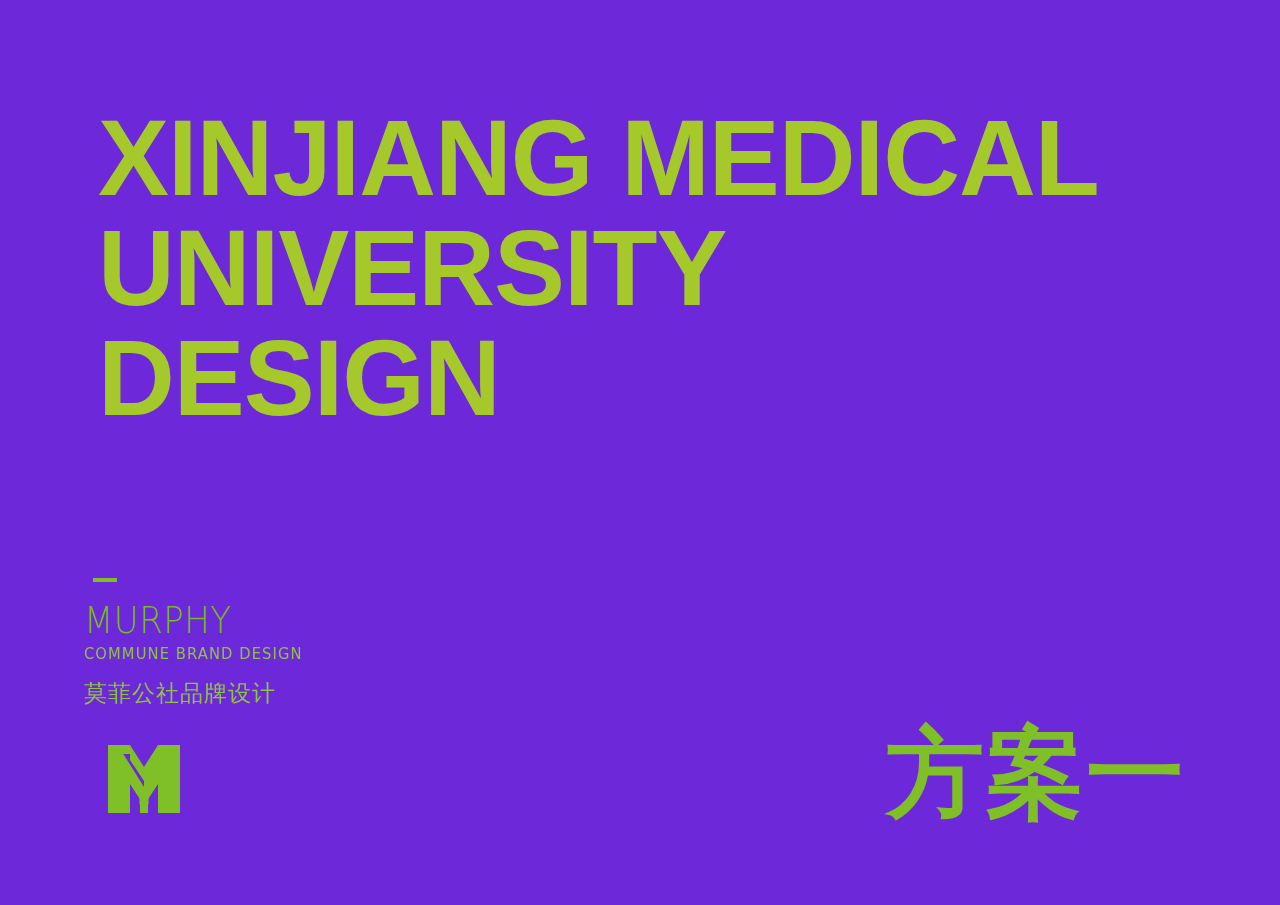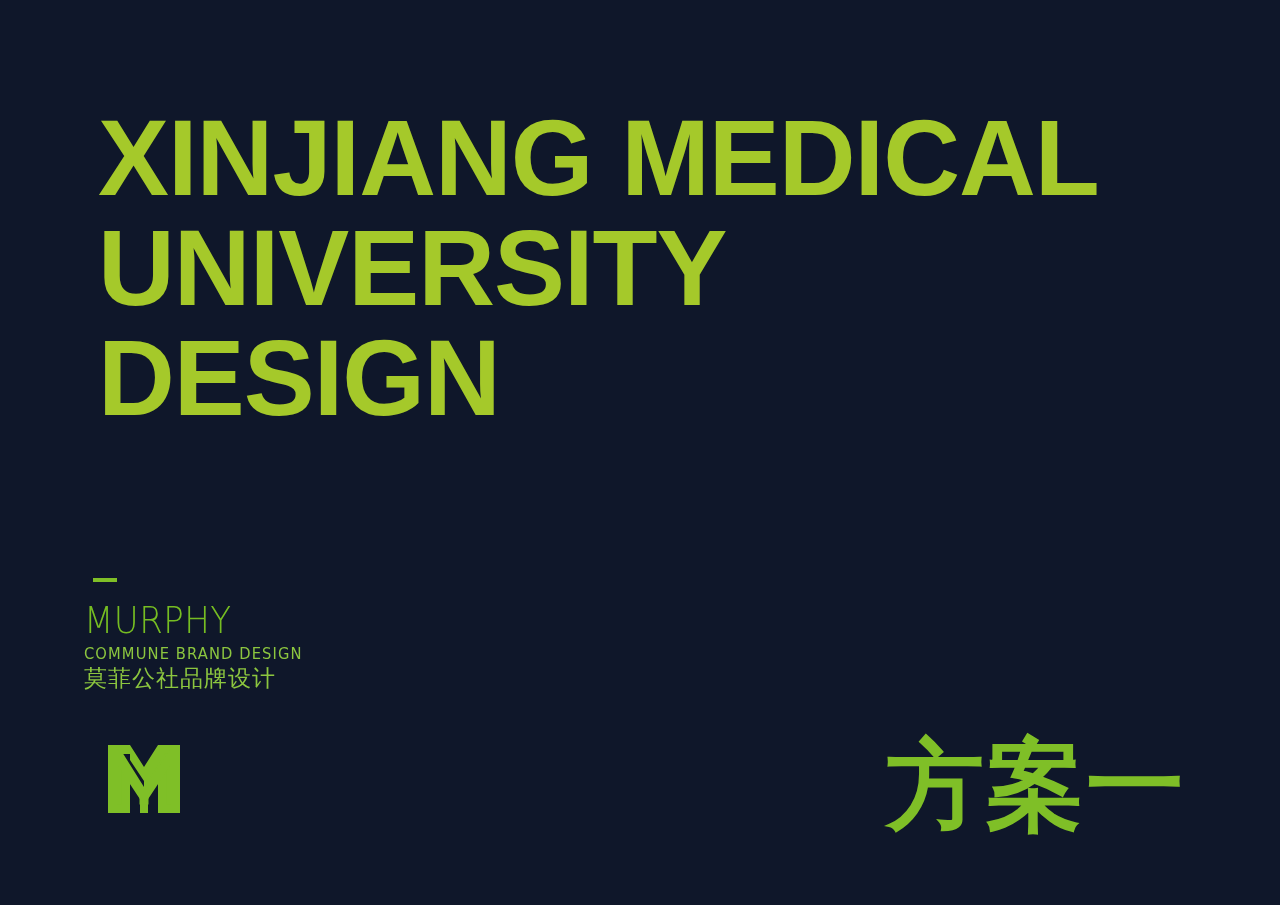--- a/index.html
+++ b/index.html
@@ -11,21 +11,21 @@
     width: 1280px;
     height: 905px;
     background: #ffffff;
     font-family: "Liberation Sans", sans-serif;
     overflow: hidden;
   }
   #canvas {
     position: relative;
     width: 1280px;
     height: 905px;
-    background: #0f172a;
+    background: #6d28d9;
   }
 
   
   .headline {
     position: absolute;
     left: 98px;
     top: 103px;
     width: 1100px;
   }
   .headline-line {
@@ -74,21 +74,21 @@
     font-weight: 400;
     font-size: 15.5px;
     line-height: 17px;
     letter-spacing: 1.15px;
     white-space: nowrap;
     transform: scaleX(0.95);
     transform-origin: left center;
   }
   .logo-tagline-cn {
     display: block;
-    margin-top: 2px;
+    margin-top: 17px;
     color: #8cc63f;
     font-family: "DejaVu Sans", sans-serif;
     font-weight: 400;
     font-size: 23px;
     line-height: 26px;
     letter-spacing: 1px;
     white-space: nowrap;
   }
 
   
@@ -102,21 +102,21 @@
   .monogram svg {
     display: block;
     width: 72px;
     height: 68px;
   }
 
   
   .scheme-label {
     position: absolute;
     right: 94px;
-    bottom: 68px;
+    bottom: 80px;
     color: #7fbf27;
     font-family: "DejaVu Sans", sans-serif;
     font-weight: bold;
     font-size: 98px;
     line-height: 104px;
     letter-spacing: 2px;
     white-space: nowrap;
   }
 </style>
 </head>

